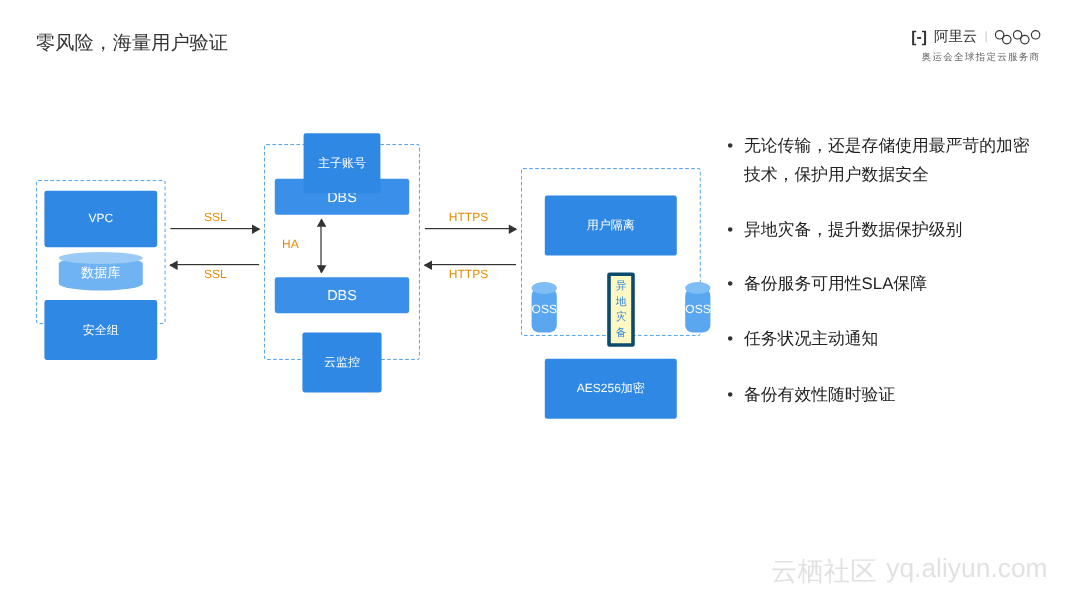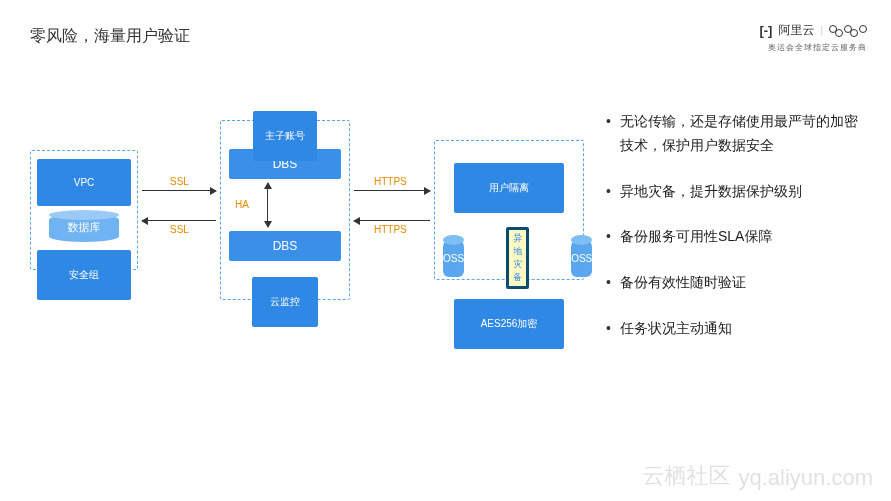--- a/index.html
+++ b/index.html
@@ -130,21 +130,21 @@
   }
   .bullets li { list-style: none; position: relative; padding-left: 14px; margin-bottom: 22px; }
   .bullets li::before { content: "•"; position: absolute; left: 0; color: #333; }
 
   .watermark {
     position: absolute;
     right: 18px;
     bottom: 10px;
     font-size: 22px;
     color: rgba(120,120,120,0.22);
-    display: flex; align-items: flex-end; gap: 8px;
+    display: flex; align-items: flex-start; gap: 8px;
     font-weight: 300;
   }
   .watermark .cn { font-weight: 400; }
 </style>
 </head>
 <body>
 
 <div class="title">零风险，海量用户验证</div>
 
 <div class="logo-area">
@@ -202,20 +202,20 @@
   <div class="arrow-lbl" style="left:344px;top:56px;">HTTPS</div>
   <div class="arrow l" style="left:324px;top:100px;width:76px;"></div>
   <div class="arrow-lbl" style="left:344px;top:104px;">HTTPS</div>
 
 </div>
 
 <ul class="bullets">
   <li>无论传输，还是存储使用最严苛的加密技术，保护用户数据安全</li>
   <li>异地灾备，提升数据保护级别</li>
   <li>备份服务可用性SLA保障</li>
+  <li>任务状况主动通知</li>
   <li>备份有效性随时验证</li>
-  <li>任务状况主动通知</li>
 </ul>
 
 <div class="watermark">
   <span class="cn">云栖社区</span>
   <span>yq.aliyun.com</span>
 </div>
 
 </body></html>

